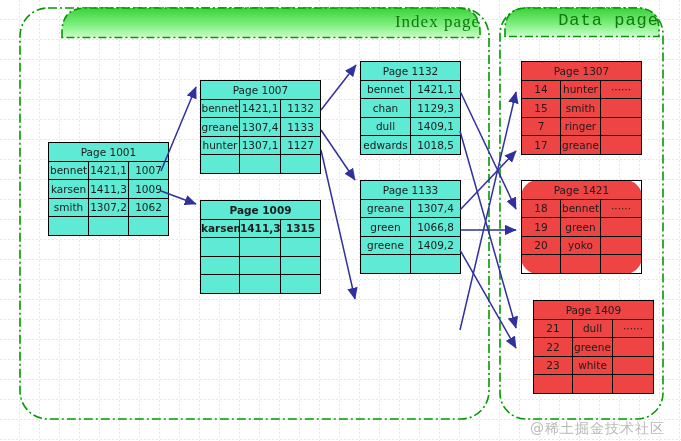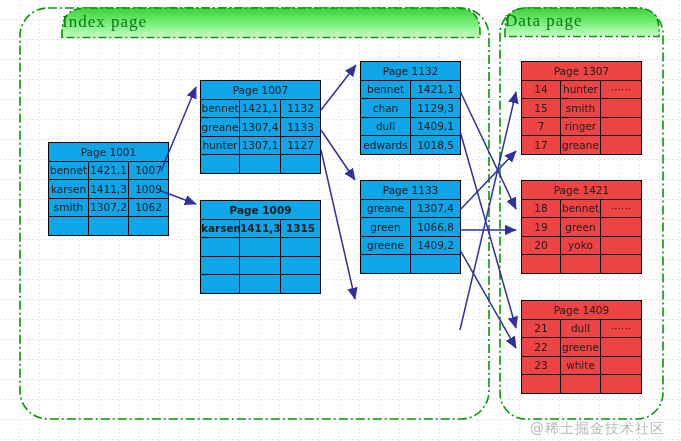--- a/index.html
+++ b/index.html
@@ -1,39 +1,39 @@
 <!DOCTYPE html>
 <html><head>
 <meta charset="utf-8">
 <style>
   html,body{margin:0;padding:0;background:#fff;}
   #canvas{position:relative;width:681px;height:441px;overflow:hidden;
           font-family:"DejaVu Sans",sans-serif;background:#fff;}
   #bg{position:absolute;left:0;top:0;z-index:0;}
   #arrows{position:absolute;left:0;top:0;z-index:3;pointer-events:none;}
-  .pill-title{position:absolute;z-index:2;text-align:left;
+  .pill-title{position:absolute;z-index:2;text-align:right;
               font-family:"Liberation Serif","DejaVu Serif",serif;
               font-size:17px;color:#117711;letter-spacing:1px;}
   #index-title{left:62px;top:12px;width:418px;}
-  #data-title{left:505px;top:11px;width:154px;}
+  #data-title{left:505px;top:11px;width:154px;font-family:Liberation Mono, monospace;}
   table.page{position:absolute;z-index:2;border-collapse:collapse;table-layout:fixed;}
   table.page td{border:1.5px solid #000;height:17.5px;padding:0;margin:0;
                 text-align:center;vertical-align:middle;overflow:hidden;white-space:nowrap;
                 font-size:10.5px;color:#1c1c1c;font-family:"DejaVu Sans",sans-serif;}
-  table.green{background:#0ea5e9;}
+  table.green{background:#5eead4;}
   table.gray{background:#ef4444;}
   #t-p1001{left:48px;top:142px;width:120px;}
   #t-p1007{left:200px;top:80px;width:120px;}
   #t-p1009{left:200px;top:200px;width:120px;font-weight:bold;}
   #t-p1132{left:360px;top:61px;width:100px;}
   #t-p1133{left:360px;top:180px;width:100px;}
   #t-p1127{left:360px;top:300px;width:100px;}
   #t-p1307{left:521px;top:61px;width:120px;}
-  #t-p1421{left:521px;top:180px;width:120px;}
-  #t-p1409{left:521px;top:300px;width:120px;}
+  #t-p1421{left:521px;top:180px;width:120px;border-radius:17px;}
+  #t-p1409{left:533px;top:300px;width:120px;}
   #watermark{position:absolute;right:16px;bottom:3px;z-index:4;
              font-size:14px;color:#b9b9b9;letter-spacing:1px;}
 </style>
 </head>
 <body>
 
 <div id="canvas">
 
   <svg id="bg" width="681" height="441">
     <defs>

